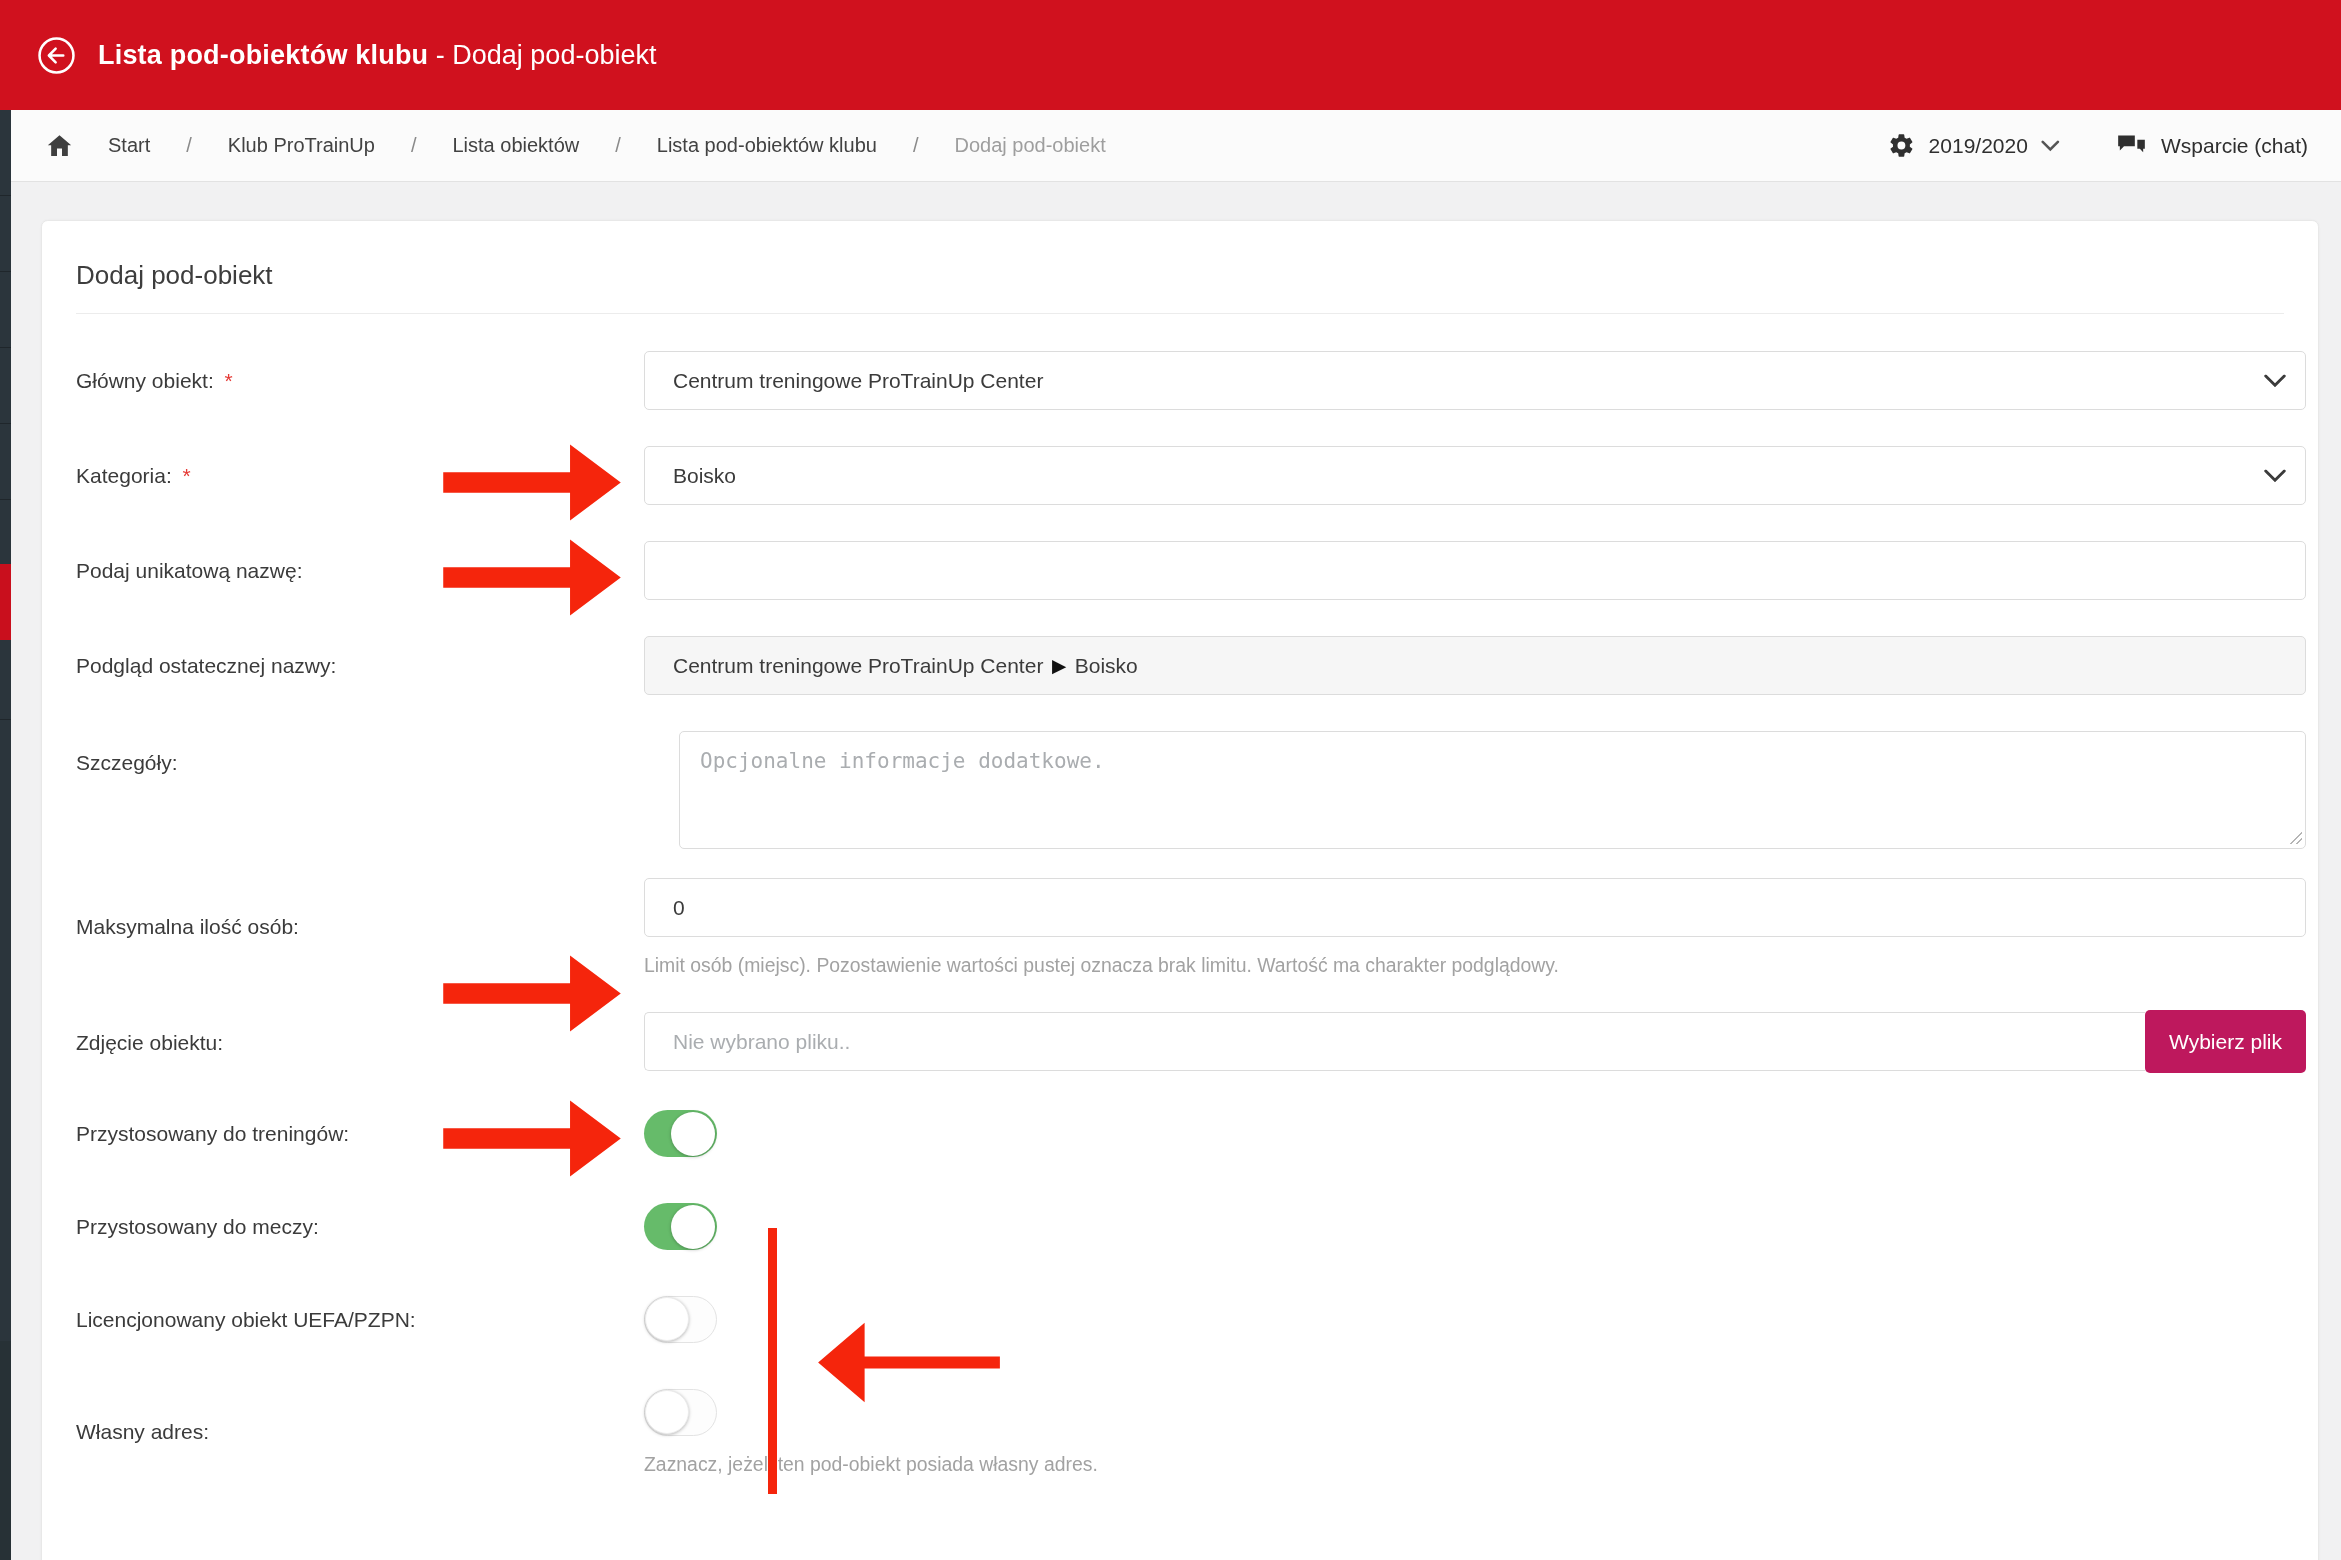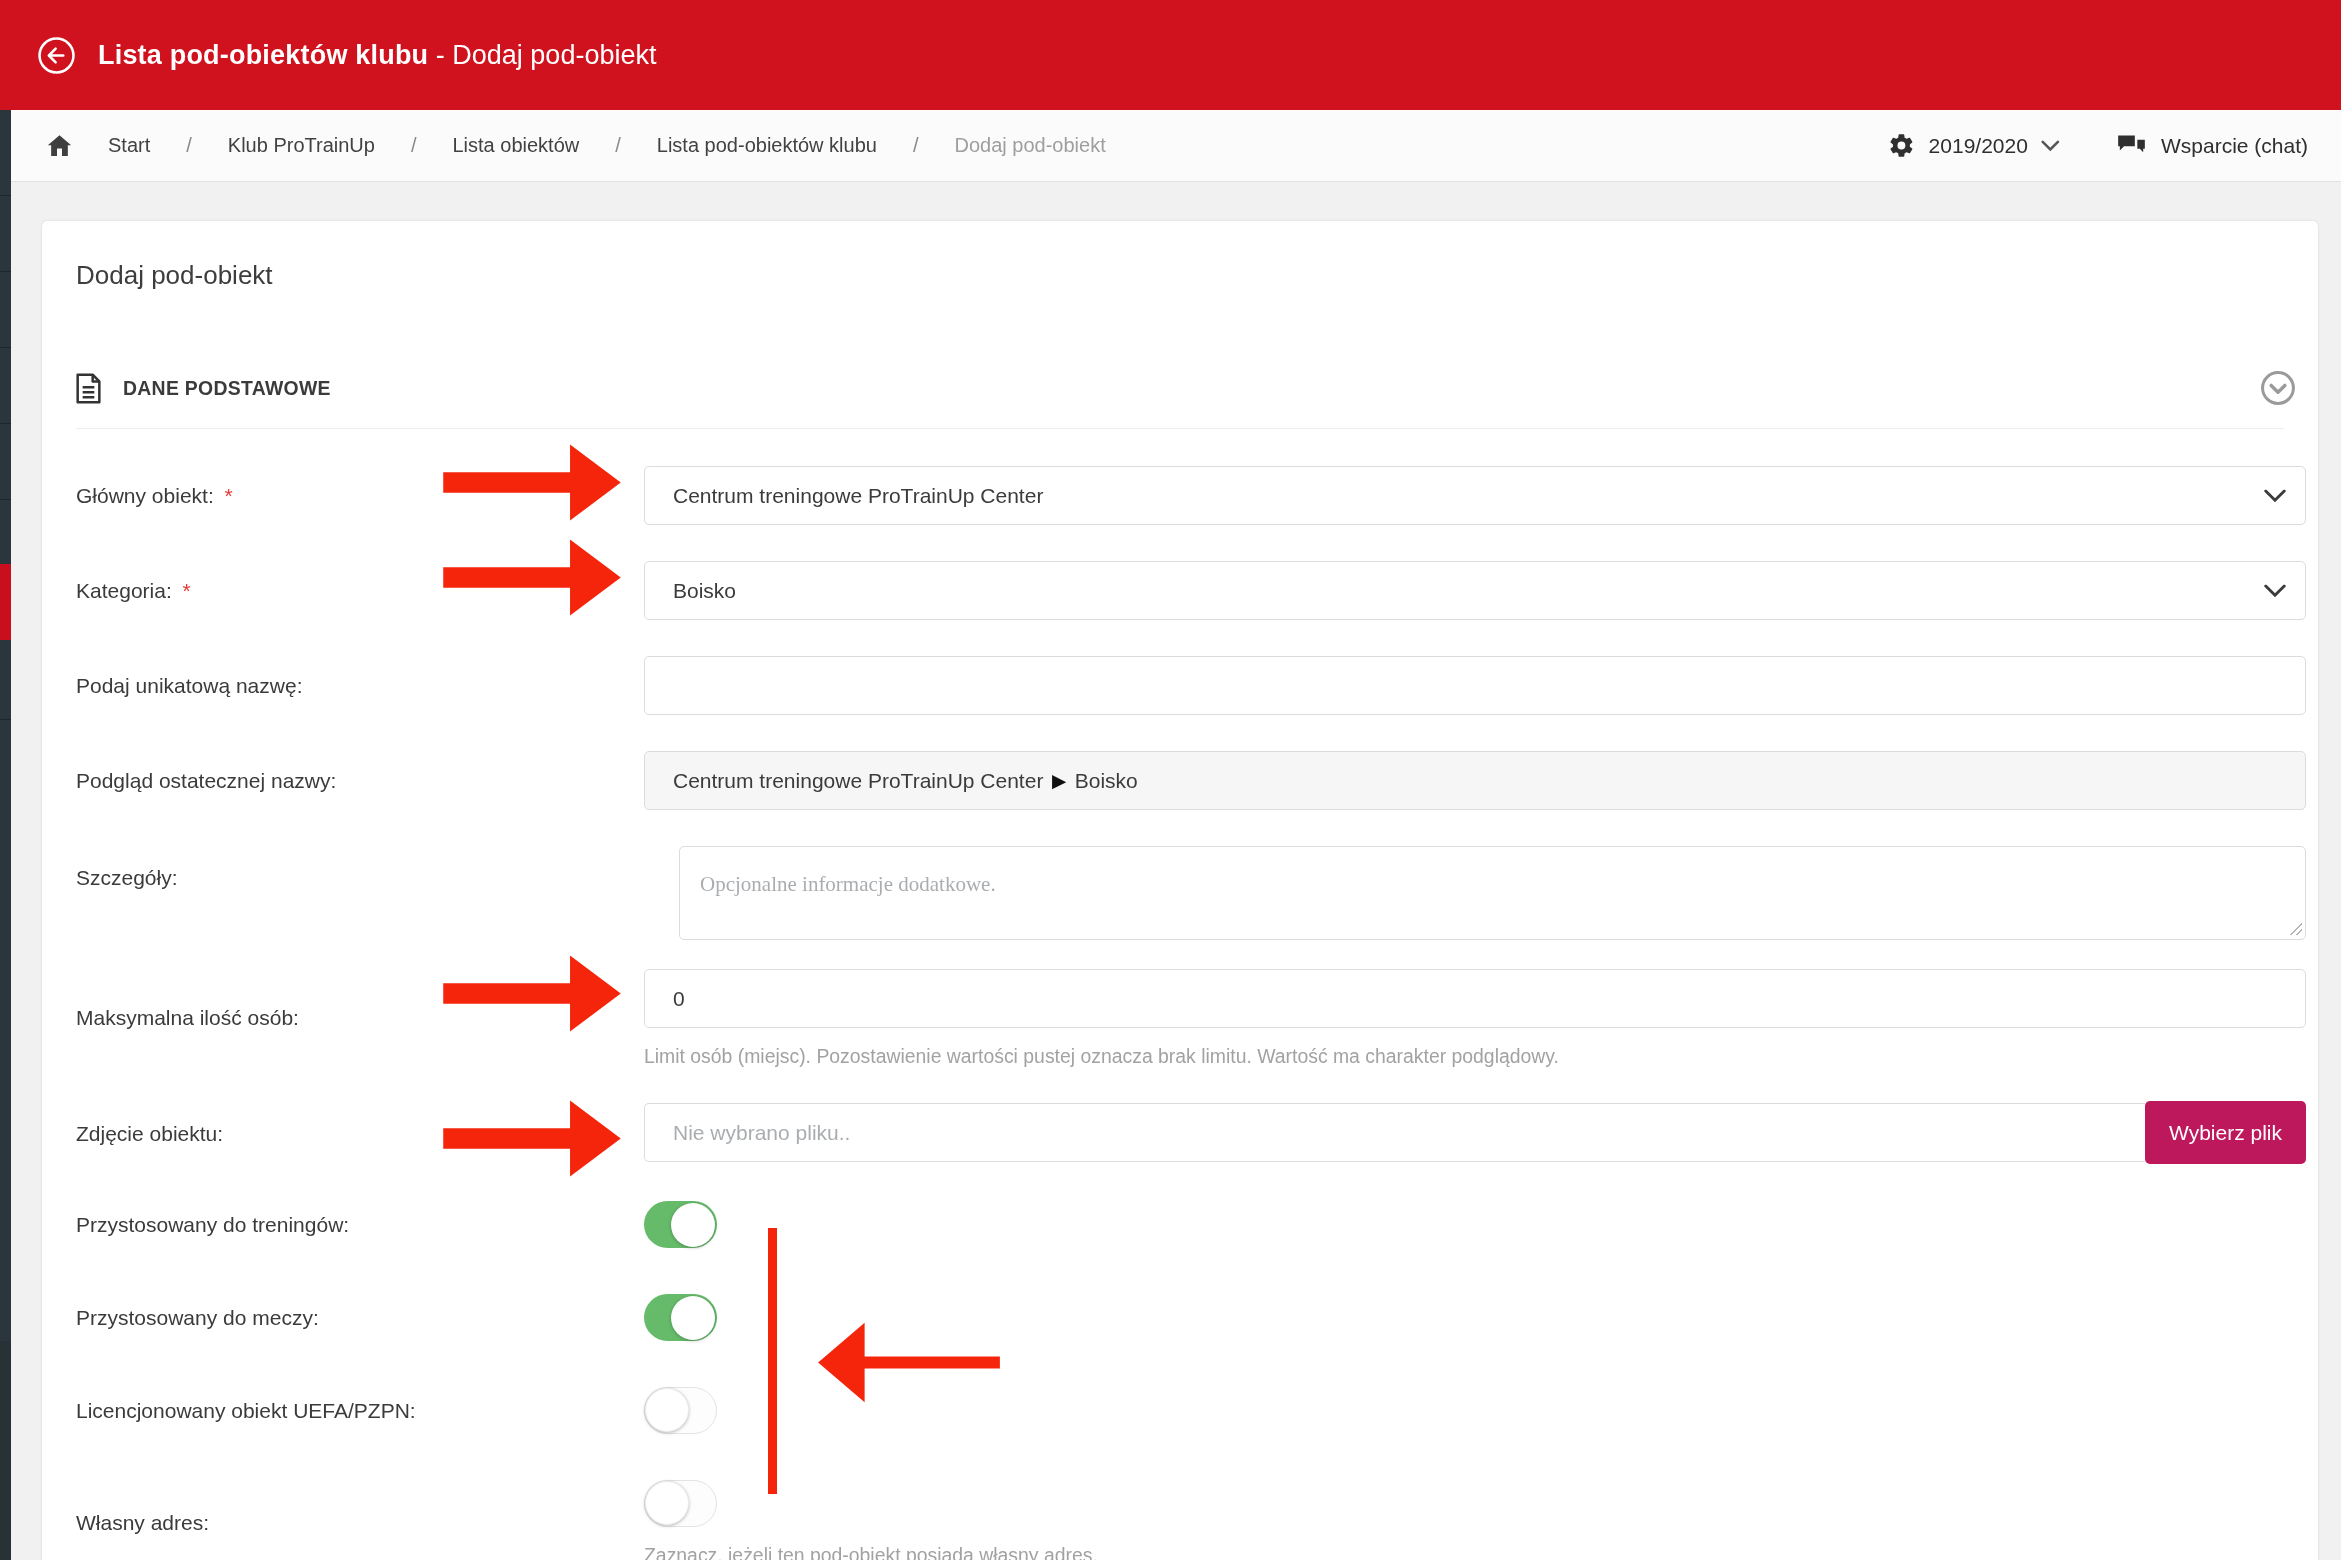--- a/index.html
+++ b/index.html
@@ -86,22 +86,22 @@
     font-family:"Liberation Sans","DejaVu Sans",sans-serif;
   }
   input.tinput { display:block; padding-right:20px; }
   input.tinput::placeholder, textarea::placeholder { color:#aaadb0; opacity:1; }
   .tselect { cursor:pointer; justify-content:flex-start; position:relative; }
   .tselect .chev { position:absolute; right:18.6px; top:50%; transform:translateY(-50%); width:22px; height:13.5px; }
   .treadonly { background:#f6f6f6; }
   .tri { display:inline-block; margin:0 8.5px; font-size:18.6px; color:#111; }
 
   textarea.tarea {
-    width:100%; height:94px; border:1.7px solid #dcdcdc; border-radius:5px;
-    font-size:21px; color:#3b3b3b; padding:25px 20px; resize:none;font-family:Liberation Serif, serif;
+    width:100%; height:118px; border:1.7px solid #dcdcdc; border-radius:5px;
+    font-size:21px; color:#3b3b3b; padding:17px 20px; resize:none;
   }
   .resize-grip {
     position:absolute; right:4.2px; bottom:8.5px; width:15px; height:15px; pointer-events:none;
     background:
       linear-gradient(135deg, transparent 0 58%, #b5b5b5 58% 66%, transparent 66% 78%, #b5b5b5 78% 86%, transparent 86%);
   }
 
   .helper { font-size:19.4px; color:#a2a2a2; margin-top:17px; line-height:22px; }
 
   .filewrap { display:flex; width:100%; }
@@ -181,33 +181,20 @@
   <div class="seg" style="top:313px"></div>
   <div class="seg" style="top:389px"></div>
   <div class="active"></div>
   <div class="seg" style="top:609px"></div>
   <div class="dark"></div>
 </div>
 
 <main class="card">
   <h1 class="card-title">Dodaj pod-obiekt</h1>
 
-  <div class="section-head">
-    <svg class="docicon" viewBox="0 0 30 37">
-      <path d="M2 2 h18 l8 8 v25 H2 Z" fill="none" stroke="#333" stroke-width="3" stroke-linejoin="round"></path>
-      <path d="M20 2 v8 h8" fill="none" stroke="#333" stroke-width="3" stroke-linejoin="round"></path>
-      <path d="M8 17 h14 M8 23 h14 M8 29 h14" stroke="#333" stroke-width="3"></path>
-    </svg>
-    <span class="section-label">DANE PODSTAWOWE</span>
-    <span class="spacer"></span>
-    <svg class="collapse" viewBox="0 0 42 42">
-      <circle cx="21" cy="21" r="18" fill="none" stroke="#9a9a9a" stroke-width="3.5"></circle>
-      <path d="M13 18 l8 8 8-8" fill="none" stroke="#9a9a9a" stroke-width="4" stroke-linecap="round" stroke-linejoin="round"></path>
-    </svg>
-  </div>
 
   <hr class="divider">
 
   <div class="frow">
     <div class="flabel">
       <span>Główny obiekt:</span>
       <span class="req">*</span>
     </div>
     <div class="fctl">
       <div class="tselect">

